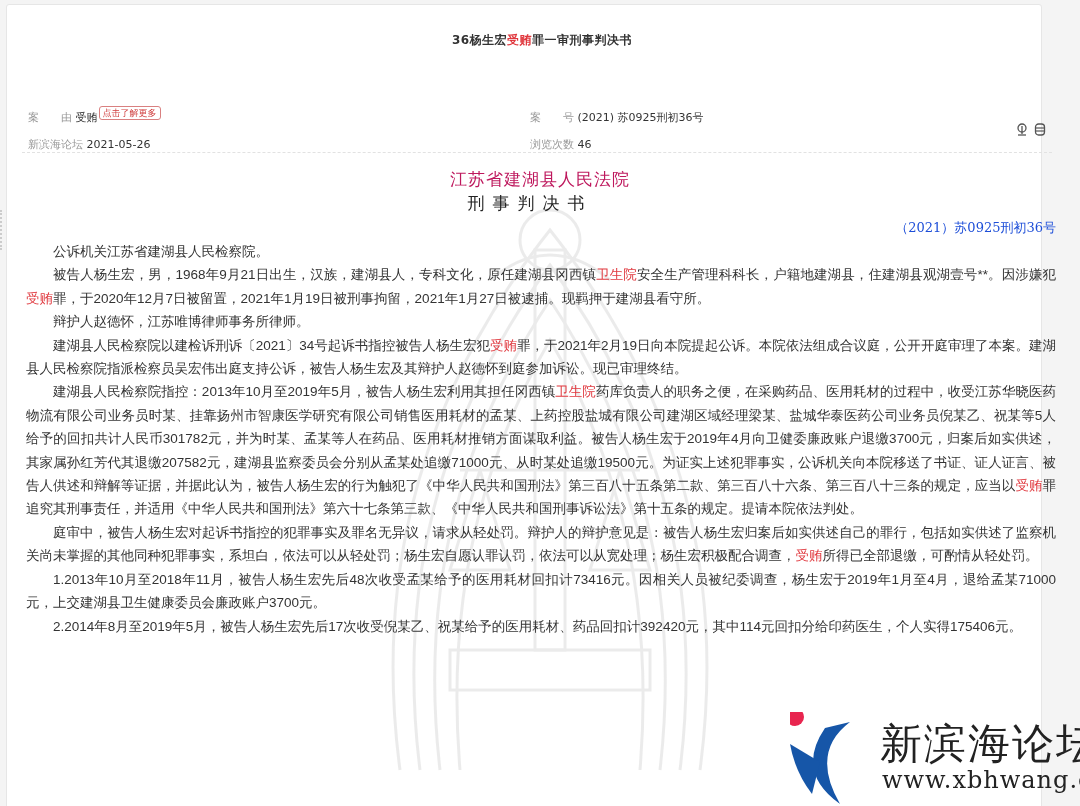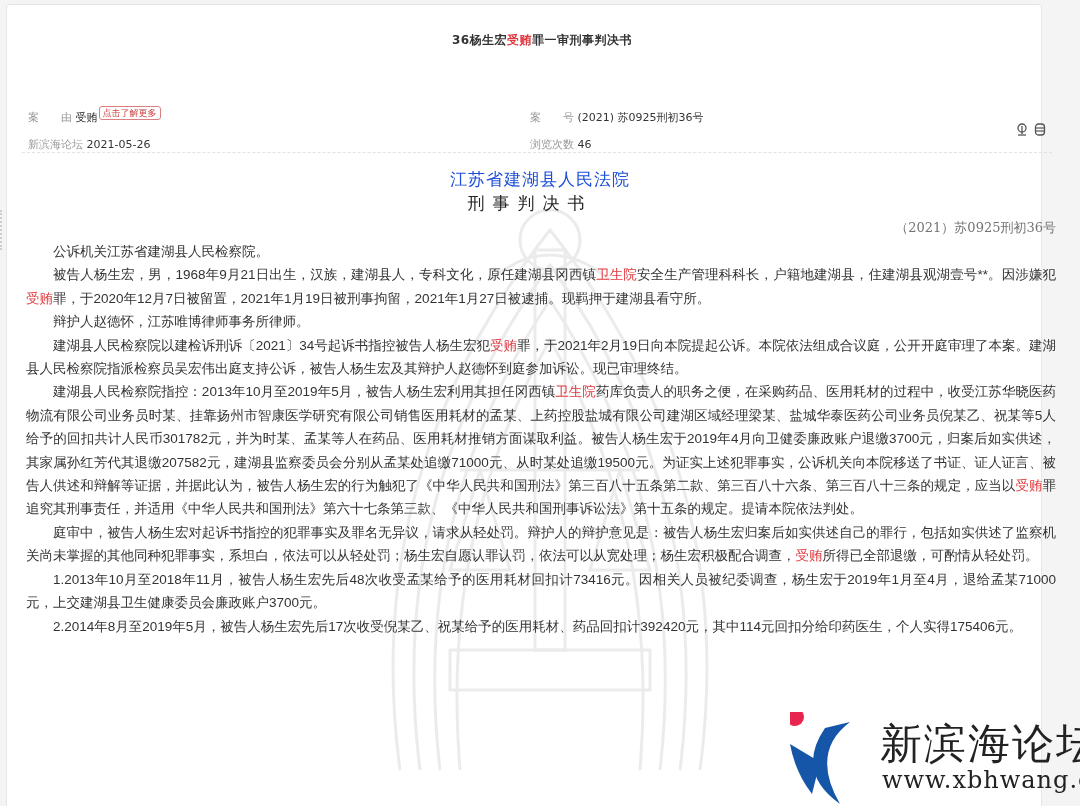--- a/index.html
+++ b/index.html
@@ -38,31 +38,31 @@
     position: absolute; left: 22px; top: 152px; width: 1030px;
     border-top: 1px dashed #e2e2e2;
   }
   .emblem {
     position: absolute; left: 340px; top: 170px; width: 420px; height: 640px;
     opacity: 0.16;
   }
   .court {
     position: absolute; top: 168px; left: 0; width: 1080px; text-align: center;
     font-family: "DejaVu Serif", "Liberation Serif", serif;
-    font-size: 17px; color: #1d4ed8; letter-spacing: 1px;
+    font-size: 17px; color: #be185d; letter-spacing: 1px;
   }
   .doctype {
     position: absolute; top: 192px; left: 0; width: 1060px; text-align: center;
     font-family: "DejaVu Serif", "Liberation Serif", serif;
     font-size: 17px; color: #222; letter-spacing: 8px;
   }
   .caseno {
     position: absolute; top: 219px; right: 24px;
     font-family: "DejaVu Serif", "Liberation Serif", serif;
-    font-size: 13px; color: #737373;
+    font-size: 13px; color: #1d4ed8;
   }
   .body {
     position: absolute; left: 26px; top: 240px; width: 1030px;
     font-family: Liberation Sans, sans-serif;
     font-size: 13.5px; line-height: 23.4px; color: #333;
     text-align: justify;
   }
   .body p { text-indent: 2em; }
   .watermark {
     position: absolute; left: 790px; top: 712px; width: 290px; height: 94px;

